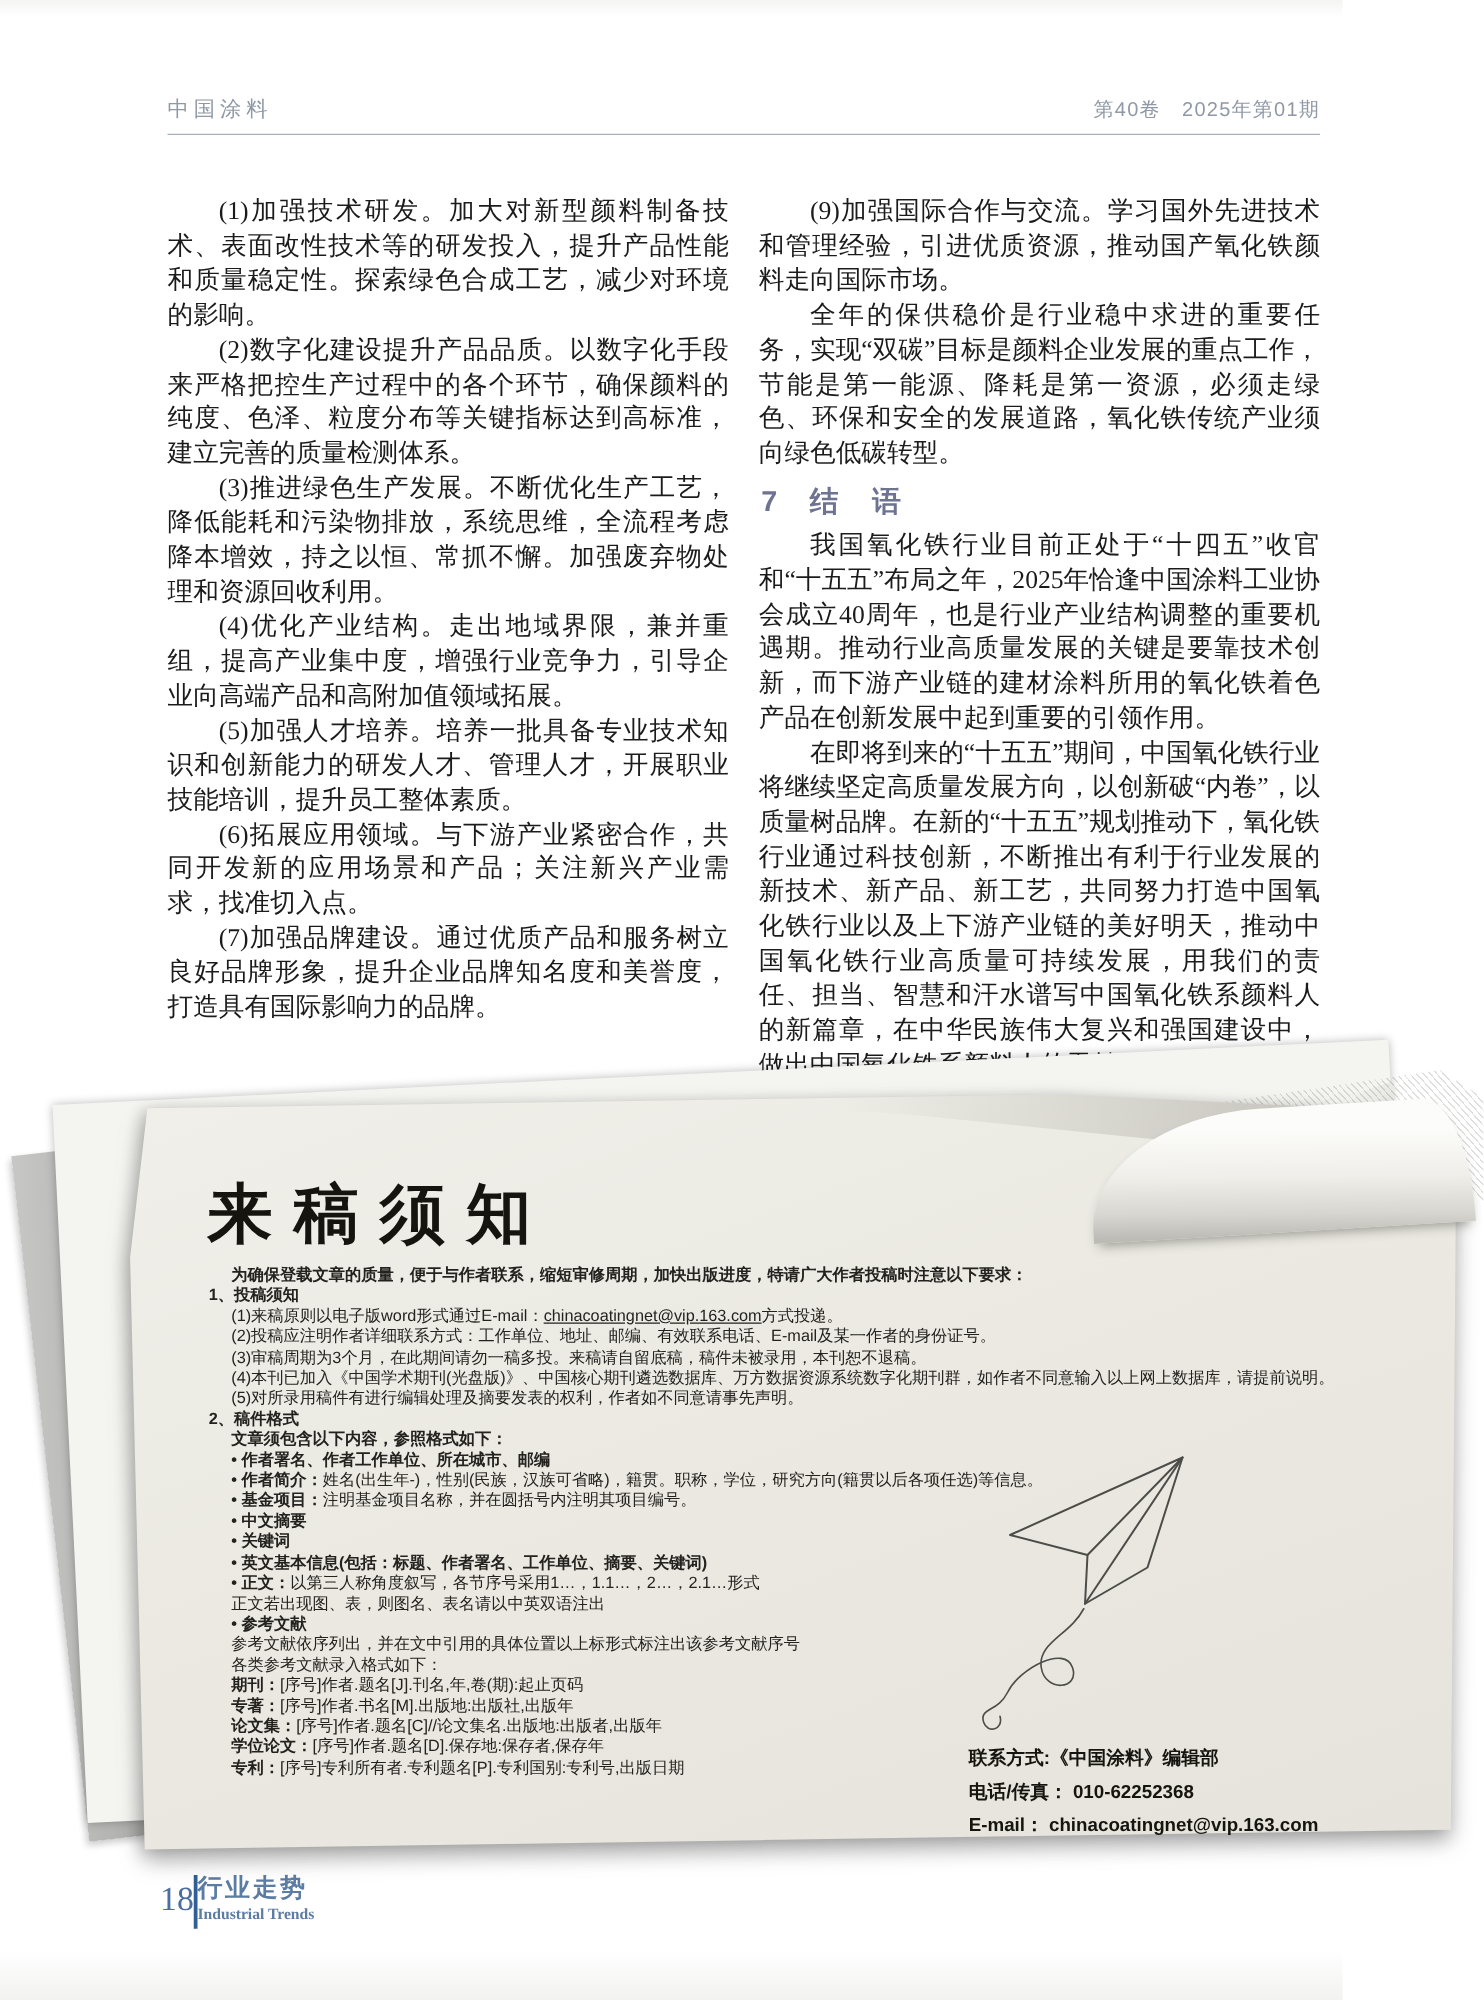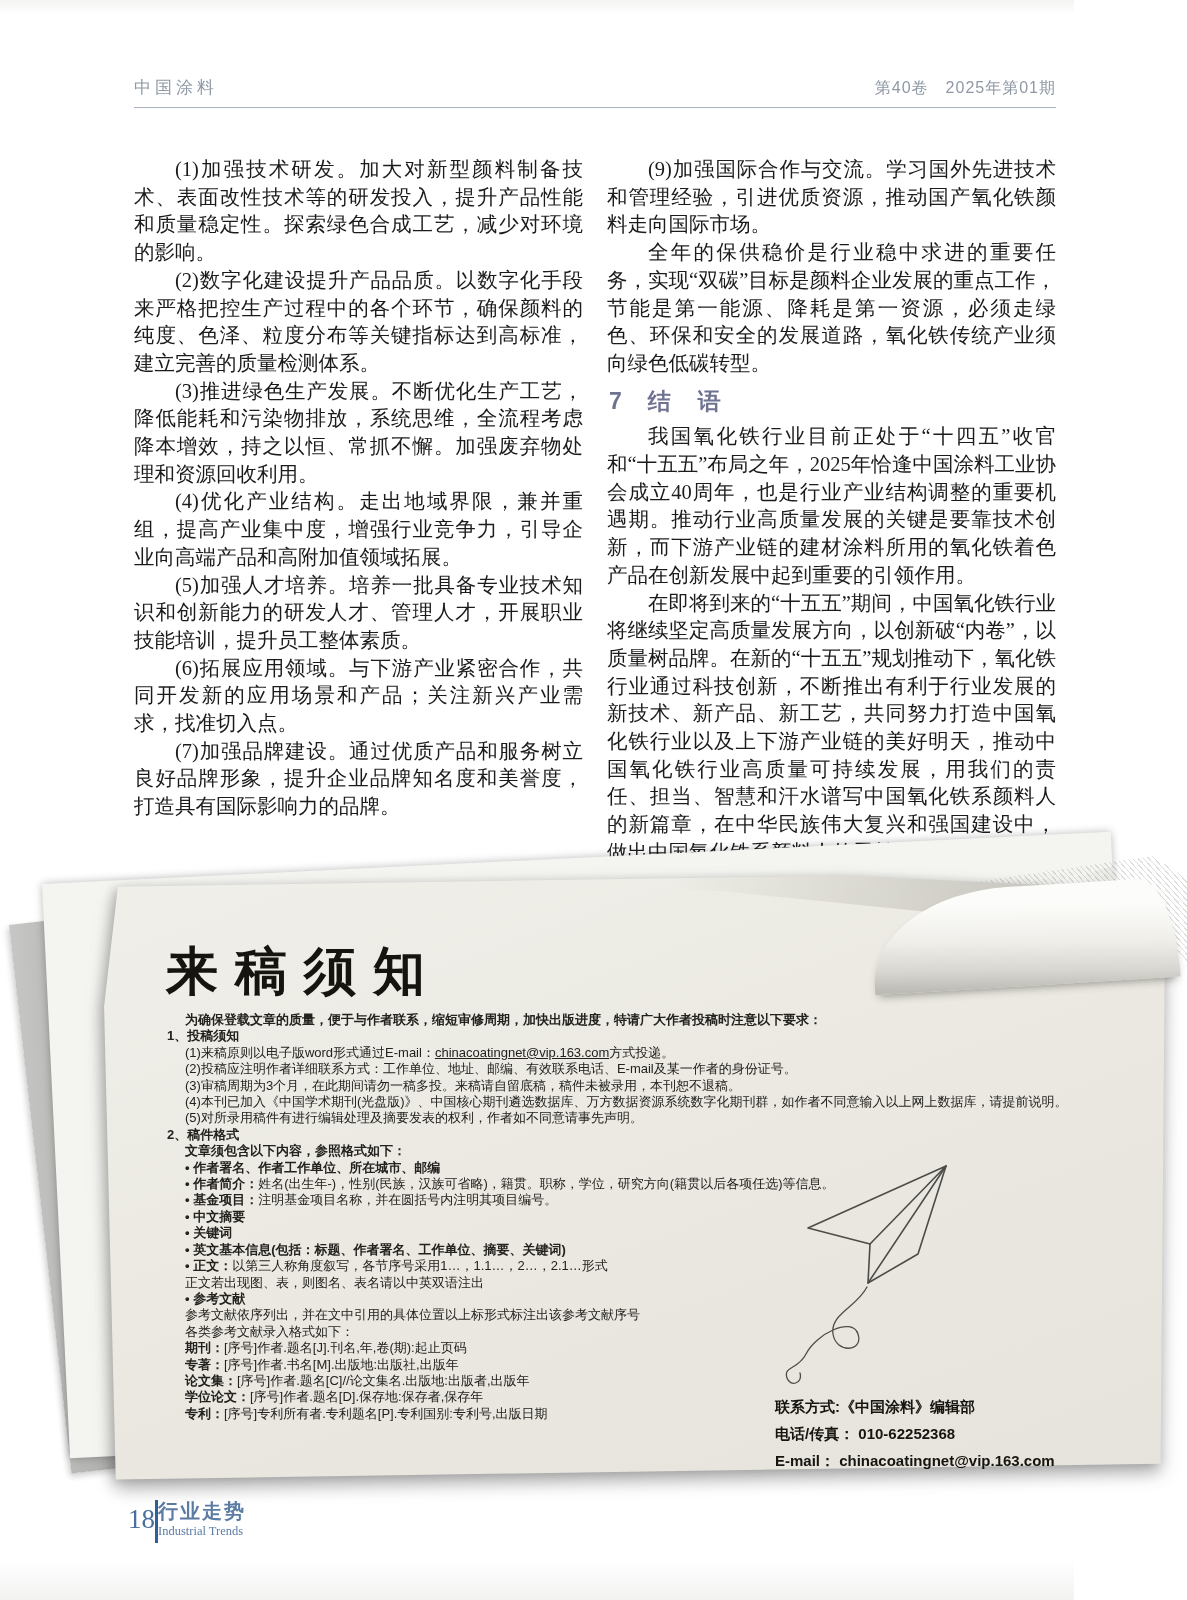--- a/index.html
+++ b/index.html
@@ -77,21 +77,21 @@
     font-family:"Liberation Sans","DejaVu Sans",sans-serif;font-weight:bold;
     font-size:15px;line-height:27px;color:#16140f;}
   .airplane{position:absolute;left:778px;top:1156px;z-index:6;pointer-events:none;}
 
   
   .pfooter{position:absolute;left:128px;top:1497px;display:flex;align-items:flex-start;}
   .page-num{font-size:27px;color:#4a6f9e;margin-top:7px;font-family:"Liberation Serif",serif;}
   .footer-bar{width:3px;height:43px;background:#2f5f96;margin-top:3px;}
   .footer-cn{font-size:20px;font-weight:bold;color:#5b7ca3;
     font-family:"Liberation Sans","DejaVu Sans",sans-serif;letter-spacing:2px;line-height:24px;margin-top:2px;}
-  .footer-en{font-size:12.5px;color:#5b7ca3;font-family:"Liberation Serif",serif;margin-top:1px;}
+  .footer-en{font-size:12.5px;color:#5b7ca3;font-family:"Liberation Serif",serif;margin-top:1px;font-weight:bold;}
 </style>
 </head>
 <body>
 
 <div class="page">
 
   <div class="jheader">
     <span class="jname">中国涂料</span>
     <span class="jissue">第40卷　2025年第01期</span>
   </div>

